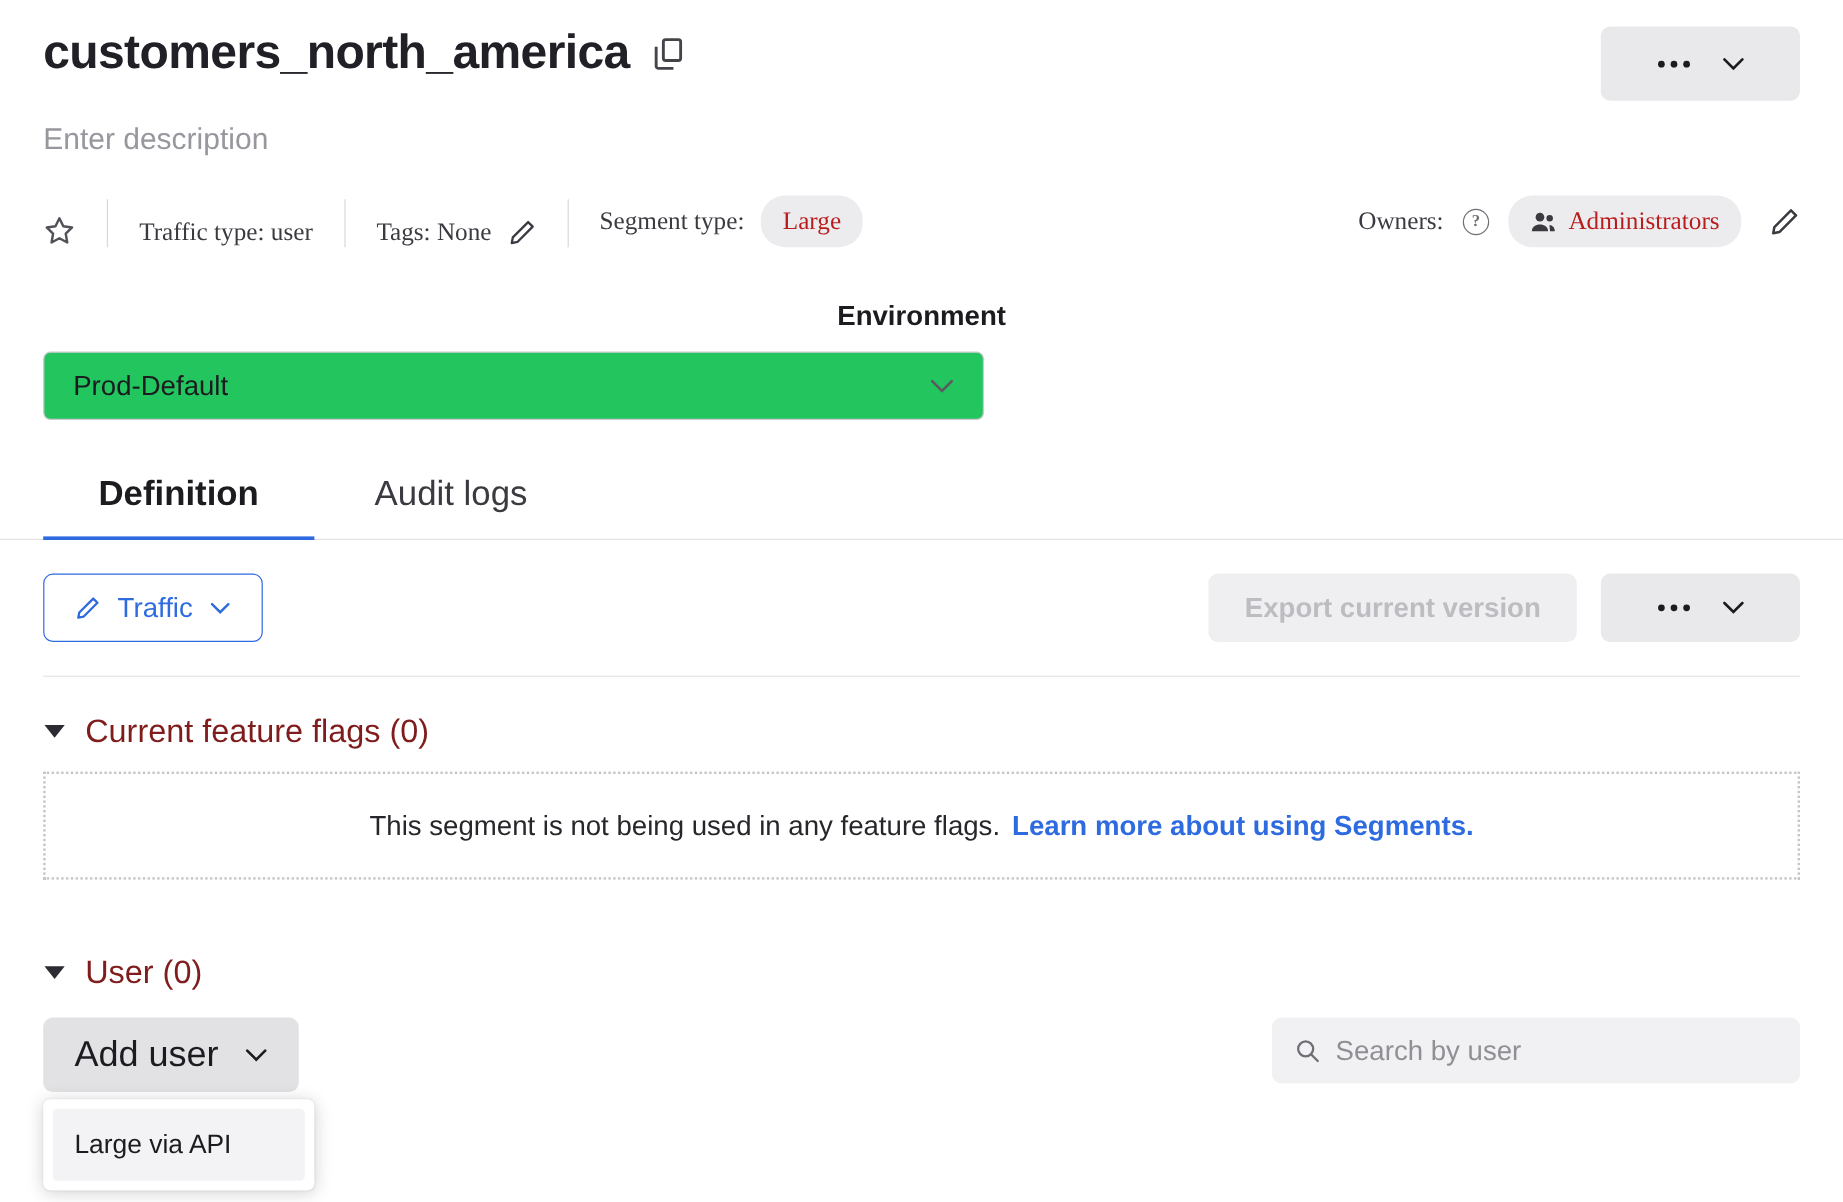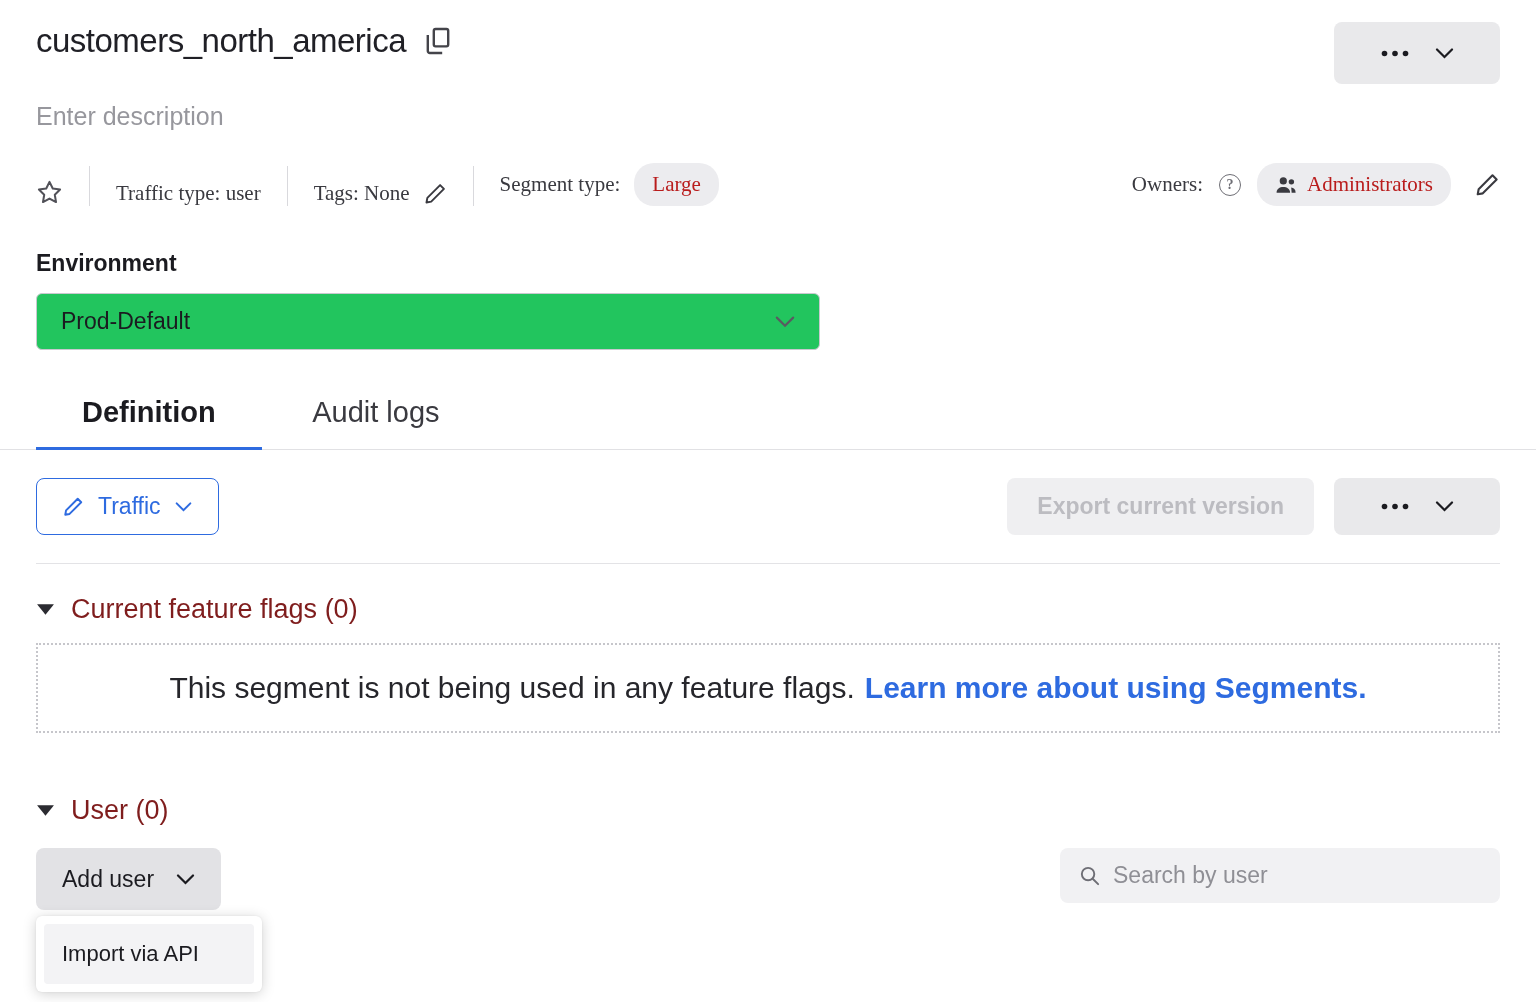--- a/index.html
+++ b/index.html
@@ -7,21 +7,21 @@
   body {
     font-family: "Liberation Sans", sans-serif;
     background: #ffffff;
     color: #1b1b20;
   }
   .page { padding: 22px 36px 0 36px; }
 
   
   .title-row { display: flex; justify-content: space-between; align-items: flex-start; }
   .title-group { display: flex; align-items: center; gap: 20px; }
-  h1.page-title { font-size: 33px; font-weight: 400; letter-spacing: -0.5px; color: #202026; text-align: center; }
+  h1.page-title { font-size: 40px; font-weight: 700; letter-spacing: -0.5px; color: #202026; text-align: center; }
   .icon-btn { background: none; border: none; cursor: pointer; display: inline-flex; align-items: center; }
 
   .gray-btn {
     background: #e9e9eb; border: none; border-radius: 8px; cursor: pointer;
     display: inline-flex; align-items: center; justify-content: center; gap: 26px;
   }
   .more-btn-top { width: 166px; height: 62px; }
   .more-btn-toolbar { width: 166px; height: 57px; }
 
   .description { margin-top: 18px; font-size: 25px; color: #97979d; cursor: text; }
@@ -37,21 +37,21 @@
   .spacer { flex: 1; }
   .q-circle {
     width: 22px; height: 22px; border-radius: 50%; border: 1.5px solid #6e6e75;
     color: #6e6e75; font-size: 14px; font-weight: 700; display: inline-flex;
     align-items: center; justify-content: center; cursor: pointer;
   }
   .owners-group { display: inline-flex; align-items: center; gap: 16px; }
 
   
   .env-section { margin-top: 44px; }
-  .env-label { font-size: 23px; font-weight: 700; color: #1b1b20; }
+  .env-label { font-size: 23px; font-weight: 700; color: #1b1b20; text-align: center; }
   .env-select {
     margin-top: 16px; width: 784px; height: 57px; border: 1px solid #c9c9cf; border-radius: 6px;
     display: flex; align-items: center; justify-content: space-between; padding: 0 24px;
     font-size: 23px; color: #1b1b20; cursor: pointer; background: #22c55e;
   }
 
   
   .tabs-wrap { margin: 40px -36px 0 -36px; padding: 0 36px; border-bottom: 1px solid #e1e1e4; }
   .tab {
     display: inline-block; padding: 6px 46px 18px 46px; font-size: 29px; cursor: pointer;
@@ -72,31 +72,31 @@
     font-size: 23px; font-weight: 700; color: #bcbcc1; cursor: not-allowed; font-family: inherit;
   }
   .section-divider { margin-top: 28px; height: 1px; background: #e3e3e6; }
 
   
   .section-header { display: flex; align-items: center; gap: 16px; }
   .flags-section { margin-top: 30px; }
   .section-title { font-size: 27px; color: #7f1d1d; }
   .empty-box {
     margin-top: 18px; border: 2px dotted #c6c6cb; height: 90px;
-    display: flex; align-items: center; justify-content: center; gap: 10px; font-size: 30px; color: #26262b;
+    display: flex; align-items: center; justify-content: center; gap: 10px; font-size: 23px; color: #26262b;
   }
   .empty-link { color: #2e6be0; font-weight: 700; text-decoration: none; cursor: pointer; }
 
   .user-section { margin-top: 62px; }
   .user-controls { margin-top: 22px; display: flex; justify-content: space-between; align-items: flex-start; }
 
   .add-user-wrap { position: relative; }
   .add-user-btn {
     height: 62px; background: #e2e2e5; border: none; border-radius: 8px; padding: 0 26px;
-    display: inline-flex; align-items: center; gap: 22px; font-size: 23px; color: #1b1b20;
+    display: inline-flex; align-items: center; gap: 22px; font-size: 30px; color: #1b1b20;
     cursor: pointer; font-family: inherit;
   }
   .dropdown-menu {
     position: absolute; top: calc(100% + 6px); left: 0; width: 226px;
     background: #ffffff; border-radius: 6px; padding: 8px;
     box-shadow: 0 2px 14px rgba(0,0,0,0.18), 0 0 2px rgba(0,0,0,0.08);
   }
   .dropdown-item {
     background: #f3f3f5; border-radius: 4px; padding: 17px 18px; font-size: 22px;
     color: #1b1b20; cursor: pointer;
@@ -254,21 +254,21 @@
 
     <div class="user-controls">
       <div class="add-user-wrap">
         <button class="add-user-btn">
           <span>Add user</span>
           <svg width="19" height="11" viewBox="0 0 18 11" fill="none" stroke="#1b1b20" stroke-width="2.2" stroke-linecap="round">
               <path d="M1.5 1.5L9 9l7.5-7.5"></path>
             </svg>
         </button>
         <div class="dropdown-menu">
-          <div class="dropdown-item">Import via API</div>
+          <div class="dropdown-item">Large via API</div>
         </div>
       </div>
 
       <div class="search-box">
         <svg width="23" height="23" viewBox="0 0 24 24" fill="none" stroke="#6e6e75" stroke-width="2">
           <circle cx="10.5" cy="10.5" r="6.5"></circle>
           <path d="M15.6 15.6L21 21" stroke-linecap="round"></path>
         </svg>
         <input type="text" placeholder="Search by user" style="">
       </div>

